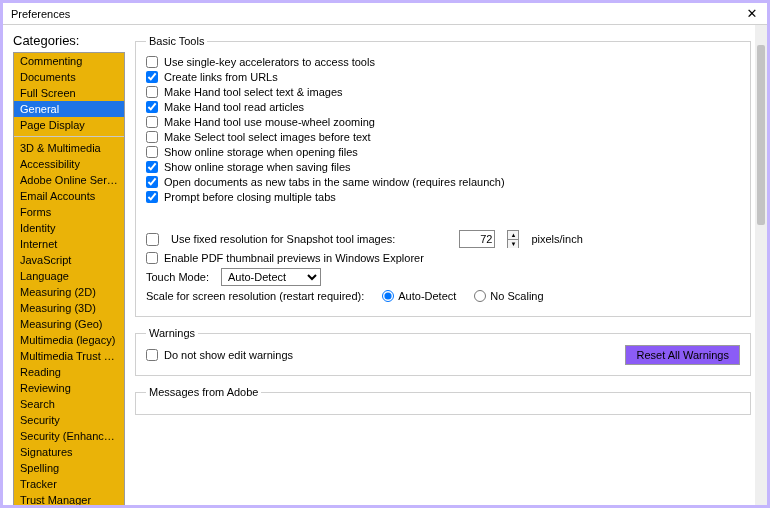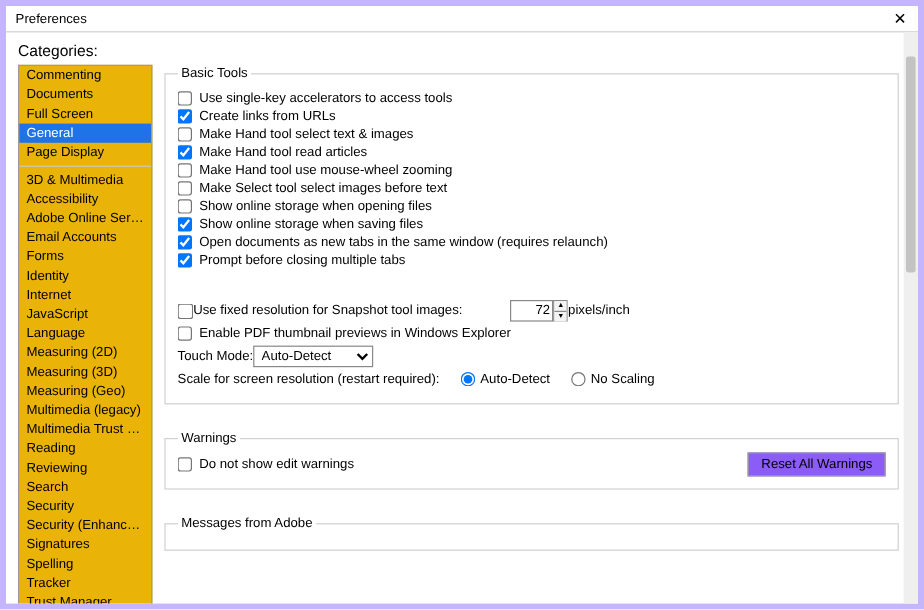--- a/index.html
+++ b/index.html
@@ -1,39 +1,39 @@
 <!DOCTYPE html>
 <html><head>
 <meta charset="utf-8">
 <style>
   * { box-sizing: border-box; margin: 0; padding: 0; }
   html, body { width: 770px; height: 508px; font-family: "Segoe UI", Tahoma, sans-serif; font-size: 11px; background: #fff; color: #000; overflow: hidden; }
-  .window { width: 770px; height: 508px; border: 5px solid #c4b5fd; position: relative; display: flex; flex-direction: column; }
+  .window { width: 770px; height: 508px; border: 3px solid #c4b5fd; position: relative; display: flex; flex-direction: column; }
   .titlebar { height: 22px; display: flex; align-items: center; justify-content: space-between; padding: 0 4px 0 8px; border-bottom: 1px solid #d0d0d0; }
   .titlebar .title { font-size: 11px; }
   .close { width: 22px; height: 18px; display: flex; align-items: center; justify-content: center; font-size: 13px; cursor: default; }
   .body { flex: 1; display: flex; overflow: hidden; }
   .sidebar { width: 128px; padding: 8px 6px 8px 10px; overflow: hidden; }
   .sidebar-label { font-size: 13px; margin-bottom: 4px; }
   .catbox { border: 1px solid #9a9a9a; height: 460px; overflow: hidden; background: #eab308; }
   .catlist { list-style: none; }
   .catlist li { padding: 1px 6px; font-size: 11px; line-height: 14px; white-space: nowrap; overflow: hidden; text-overflow: ellipsis; cursor: default; }
   .catlist li.selected { background: #1e74e6; color: #fff; }
   .catlist li.separator { height: 0; padding: 0; margin: 3px 0; border-top: 1px solid #c9c9c9; }
   .main { flex: 1; position: relative; overflow-y: auto; padding: 6px 16px 6px 4px; }
   .main::-webkit-scrollbar { width: 12px; }
   .main::-webkit-scrollbar-track { background: #f0f0f0; }
   .main::-webkit-scrollbar-thumb { background: #c0c0c0; }
-  fieldset.group { border: 1px solid #d0d0d0; margin: 22px 0 10px 0; padding: 6px 10px 10px 10px; }
+  fieldset.group { border: 1px solid #d0d0d0; margin: 4px 0 10px 0; padding: 6px 10px 10px 10px; }
   fieldset.group legend { padding: 0 3px; font-size: 11px; }
   .chk-row { display: flex; align-items: center; gap: 6px; margin: 3px 0; }
   .chk-row input[type=checkbox] { width: 12px; height: 12px; }
   .chk-row label { font-size: 11px; }
   .spacer { height: 20px; }
-  .inline-row { display: flex; align-items: center; gap: 0; margin: 4px 0; }
+  .inline-row { display: flex; align-items: center; gap: 12px; margin: 4px 0; }
   .numbox { width: 36px; height: 18px; border: 1px solid #888; font-size: 11px; padding: 0 2px; text-align: right; }
   .spinner { display: inline-flex; flex-direction: column; border: 1px solid #888; height: 18px; width: 12px; }
   .spinner div { flex: 1; font-size: 6px; text-align: center; line-height: 8px; background: #f4f4f4; cursor: default; }
   .spinner div:first-child { border-bottom: 1px solid #888; }
   select { border: 1px solid #888; font-size: 11px; height: 18px; padding: 0 2px; background: #fff; }
   .radio-row { display: flex; align-items: center; gap: 18px; margin: 4px 0; }
   .radio-opt { display: flex; align-items: center; gap: 4px; }
   .radio-opt input { width: 12px; height: 12px; }
   .btn { background: #8b5cf6; border: 1px solid #9a9a9a; padding: 3px 10px; font-size: 11px; cursor: default; }
   .warnings-body { display: flex; align-items: center; justify-content: space-between; }

